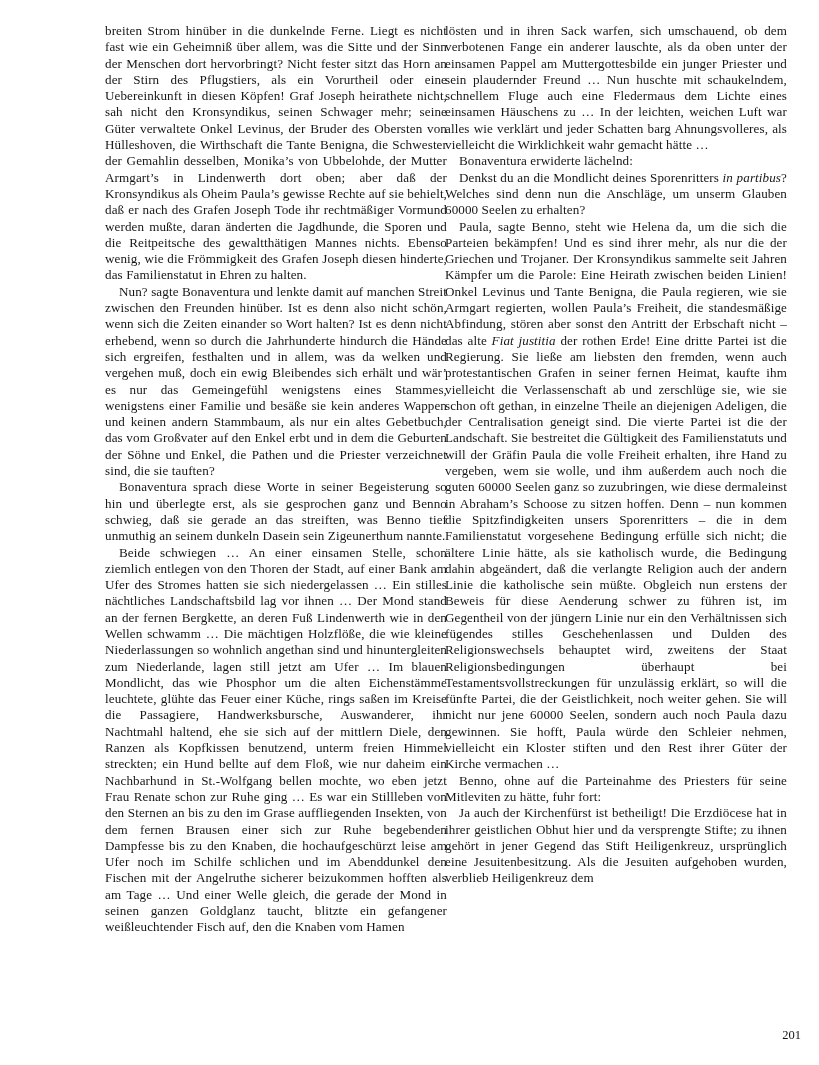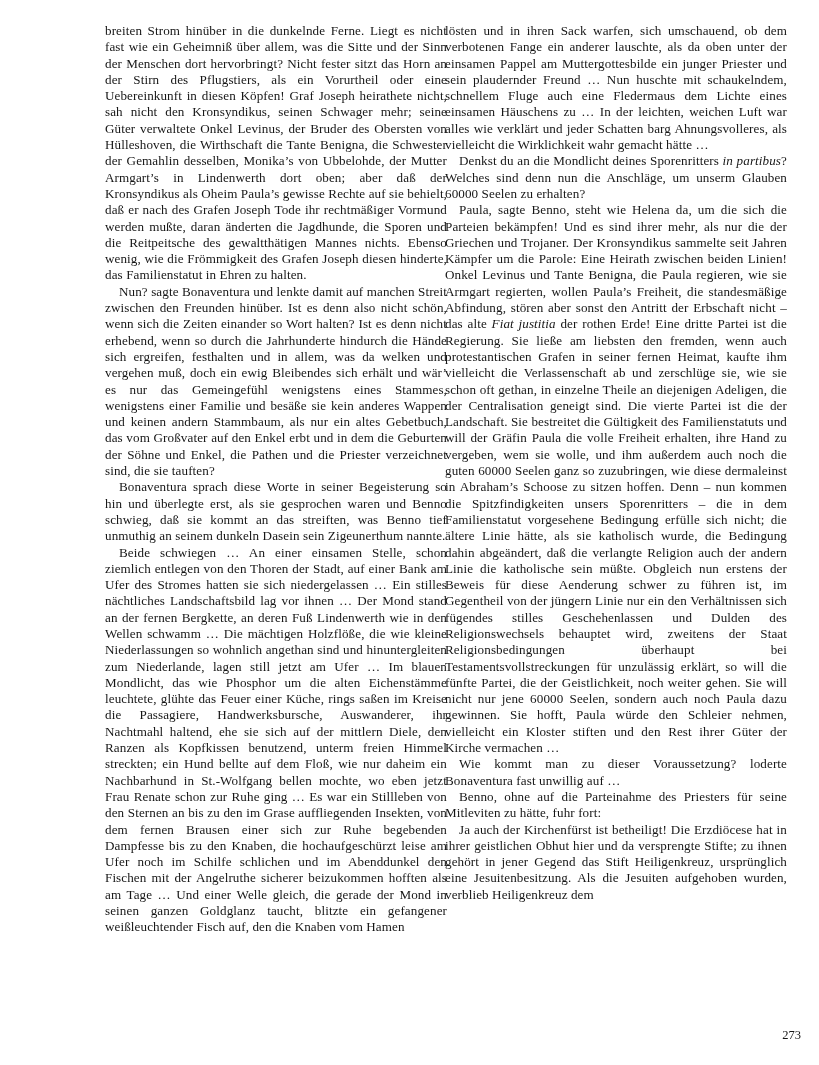--- a/index.html
+++ b/index.html
@@ -46,25 +46,25 @@
     color: #161616;
   }
 </style>
 </head>
 <body>
 
 <div class="page">
   <div class="column column-left">
       <p class="para"><span>breiten Strom hinüber in die dunkelnde Ferne. Liegt es nicht fast wie ein Geheimniß über allem, was die Sitte und der Sinn der Menschen dort hervorbringt? Nicht fester sitzt das Horn an der Stirn des Pflugstiers, als ein Vorurtheil oder eine Uebereinkunft in diesen Köpfen! Graf Joseph heirathete nicht, sah nicht den Kronsyndikus, seinen Schwager mehr; seine Güter verwaltete Onkel Levinus, der Bruder des Obersten von Hülleshoven, die Wirthschaft die Tante Benigna, die Schwester der Gemahlin desselben, Monika’s von Ubbelohde, der Mutter Armgart’s in Lindenwerth dort oben; aber daß der Kronsyndikus als Oheim Paula’s gewisse Rechte auf sie behielt, daß er nach des Grafen Joseph Tode ihr rechtmäßiger Vormund werden mußte, daran änderten die Jagdhunde, die Sporen und die Reitpeitsche des gewaltthätigen Mannes nichts. Ebenso wenig, wie die Frömmigkeit des Grafen Joseph diesen hinderte, das Familienstatut in Ehren zu halten.</span></p>
       <p class="para indent"><span>Nun? sagte Bonaventura und lenkte damit auf manchen Streit zwischen den Freunden hinüber. Ist es denn also nicht schön, wenn sich die Zeiten einander so Wort halten? Ist es denn nicht erhebend, wenn so durch die Jahrhunderte hindurch die Hände sich ergreifen, festhalten und in allem, was da welken und vergehen muß, doch ein ewig Bleibendes sich erhält und wär’ es nur das Gemeingefühl wenigstens eines Stammes, wenigstens einer Familie und besäße sie kein anderes Wappen und keinen andern Stammbaum, als nur ein altes Gebetbuch, das vom Großvater auf den Enkel erbt und in dem die Geburten der Söhne und Enkel, die Pathen und die Priester verzeichnet sind, die sie tauften?</span></p>
-      <p class="para indent"><span>Bonaventura sprach diese Worte in seiner Begeisterung so hin und überlegte erst, als sie gesprochen waren und Benno schwieg, daß sie kommt an das streiften, was Benno tief unmuthig an seinem dunkeln Dasein sein Zigeunerthum nannte.</span></p>
+      <p class="para indent"><span>Bonaventura sprach diese Worte in seiner Begeisterung so hin und überlegte erst, als sie gesprochen ganz und Benno schwieg, daß sie gerade an das streiften, was Benno tief unmuthig an seinem dunkeln Dasein sein Zigeunerthum nannte.</span></p>
       <p class="para indent"><span>Beide schwiegen … An einer einsamen Stelle, schon ziemlich entlegen von den Thoren der Stadt, auf einer Bank am Ufer des Stromes hatten sie sich niedergelassen … Ein stilles nächtliches Landschaftsbild lag vor ihnen … Der Mond stand an der fernen Bergkette, an deren Fuß Lindenwerth wie in den Wellen schwamm … Die mächtigen Holzflöße, die wie kleine Niederlassungen so wohnlich angethan sind und hinuntergleiten zum Niederlande, lagen still jetzt am Ufer … Im blauen Mondlicht, das wie Phosphor um die alten Eichenstämme leuchtete, glühte das Feuer einer Küche, rings saßen im Kreise die Passagiere, Handwerksbursche, Auswanderer, ihr Nachtmahl haltend, ehe sie sich auf der mittlern Diele, den Ranzen als Kopfkissen benutzend, unterm freien Himmel streckten; ein Hund bellte auf dem Floß, wie nur daheim ein Nachbarhund in St.-Wolfgang bellen mochte, wo eben jetzt Frau Renate schon zur Ruhe ging … Es war ein Stillleben von den Sternen an bis zu den im Grase auffliegenden Insekten, von dem fernen Brausen einer sich zur Ruhe begebenden Dampfesse bis zu den Knaben, die hochaufgeschürzt leise am Ufer noch im Schilfe schlichen und im Abenddunkel den Fischen mit der Angelruthe sicherer beizukommen hofften als am Tage … Und einer Welle gleich, die gerade der Mond in seinen ganzen Goldglanz taucht, blitzte ein gefangener weißleuchtender Fisch auf, den die Knaben vom Hamen</span></p>
     </div>
   <div class="column column-right">
       <p class="para"><span>lösten und in ihren Sack warfen, sich umschauend, ob dem verbotenen Fange ein anderer lauschte, als da oben unter der einsamen Pappel am Muttergottesbilde ein junger Priester und sein plaudernder Freund … Nun huschte mit schaukelndem, schnellem Fluge auch eine Fledermaus dem Lichte eines einsamen Häuschens zu … In der leichten, weichen Luft war alles wie verklärt und jeder Schatten barg Ahnungsvolleres, als vielleicht die Wirklichkeit wahr gemacht hätte …</span></p>
+      <p class="para indent"><span>Bonaventura erwiderte lächelnd:</span></p>
       <p class="para indent"><span>Denkst du an die Mondlicht deines Sporenritters </span><em>in partibus</em><span>? Welches sind denn nun die Anschläge, um unserm Glauben 60000 Seelen zu erhalten?</span></p>
       <p class="para indent"><span>Paula, sagte Benno, steht wie Helena da, um die sich die Parteien bekämpfen! Und es sind ihrer mehr, als nur die der Griechen und Trojaner. Der Kronsyndikus sammelte seit Jahren Kämpfer um die Parole: Eine Heirath zwischen beiden Linien! Onkel Levinus und Tante Benigna, die Paula regieren, wie sie Armgart regierten, wollen Paula’s Freiheit, die standesmäßige Abfindung, stören aber sonst den Antritt der Erbschaft nicht – das alte </span><em>Fiat justitia</em><span> der rothen Erde! Eine dritte Partei ist die Regierung. Sie ließe am liebsten den fremden, wenn auch protestantischen Grafen in seiner fernen Heimat, kaufte ihm vielleicht die Verlassenschaft ab und zerschlüge sie, wie sie schon oft gethan, in einzelne Theile an diejenigen Adeligen, die der Centralisation geneigt sind. Die vierte Partei ist die der Landschaft. Sie bestreitet die Gültigkeit des Familienstatuts und will der Gräfin Paula die volle Freiheit erhalten, ihre Hand zu vergeben, wem sie wolle, und ihm außerdem auch noch die guten 60000 Seelen ganz so zuzubringen, wie diese dermaleinst in Abraham’s Schoose zu sitzen hoffen. Denn – nun kommen die Spitzfindigkeiten unsers Sporenritters – die in dem Familienstatut vorgesehene Bedingung erfülle sich nicht; die ältere Linie hätte, als sie katholisch wurde, die Bedingung dahin abgeändert, daß die verlangte Religion auch der andern Linie die katholische sein müßte. Obgleich nun erstens der Beweis für diese Aenderung schwer zu führen ist, im Gegentheil von der jüngern Linie nur ein den Verhältnissen sich fügendes stilles Geschehenlassen und Dulden des Religionswechsels behauptet wird, zweitens der Staat Religionsbedingungen überhaupt bei Testamentsvollstreckungen für unzulässig erklärt, so will die fünfte Partei, die der Geistlichkeit, noch weiter gehen. Sie will nicht nur jene 60000 Seelen, sondern auch noch Paula dazu gewinnen. Sie hofft, Paula würde den Schleier nehmen, vielleicht ein Kloster stiften und den Rest ihrer Güter der Kirche vermachen …</span></p>
-      <p class="para indent"><span>Wie kommt man zu dieser Voraussetzung? loderte Bonaventura fast unwillig auf …</span></p>
       <p class="para indent"><span>Benno, ohne auf die Parteinahme des Priesters für seine Mitleviten zu hätte, fuhr fort:</span></p>
       <p class="para indent"><span>Ja auch der Kirchenfürst ist betheiligt! Die Erzdiöcese hat in ihrer geistlichen Obhut hier und da versprengte Stifte; zu ihnen gehört in jener Gegend das Stift Heiligenkreuz, ursprünglich eine Jesuitenbesitzung. Als die Jesuiten aufgehoben wurden, verblieb Heiligenkreuz dem</span></p>
     </div>
-  <div class="page-number">273</div>
+  <div class="page-number">201</div>
 </div>
 
 </body></html>

